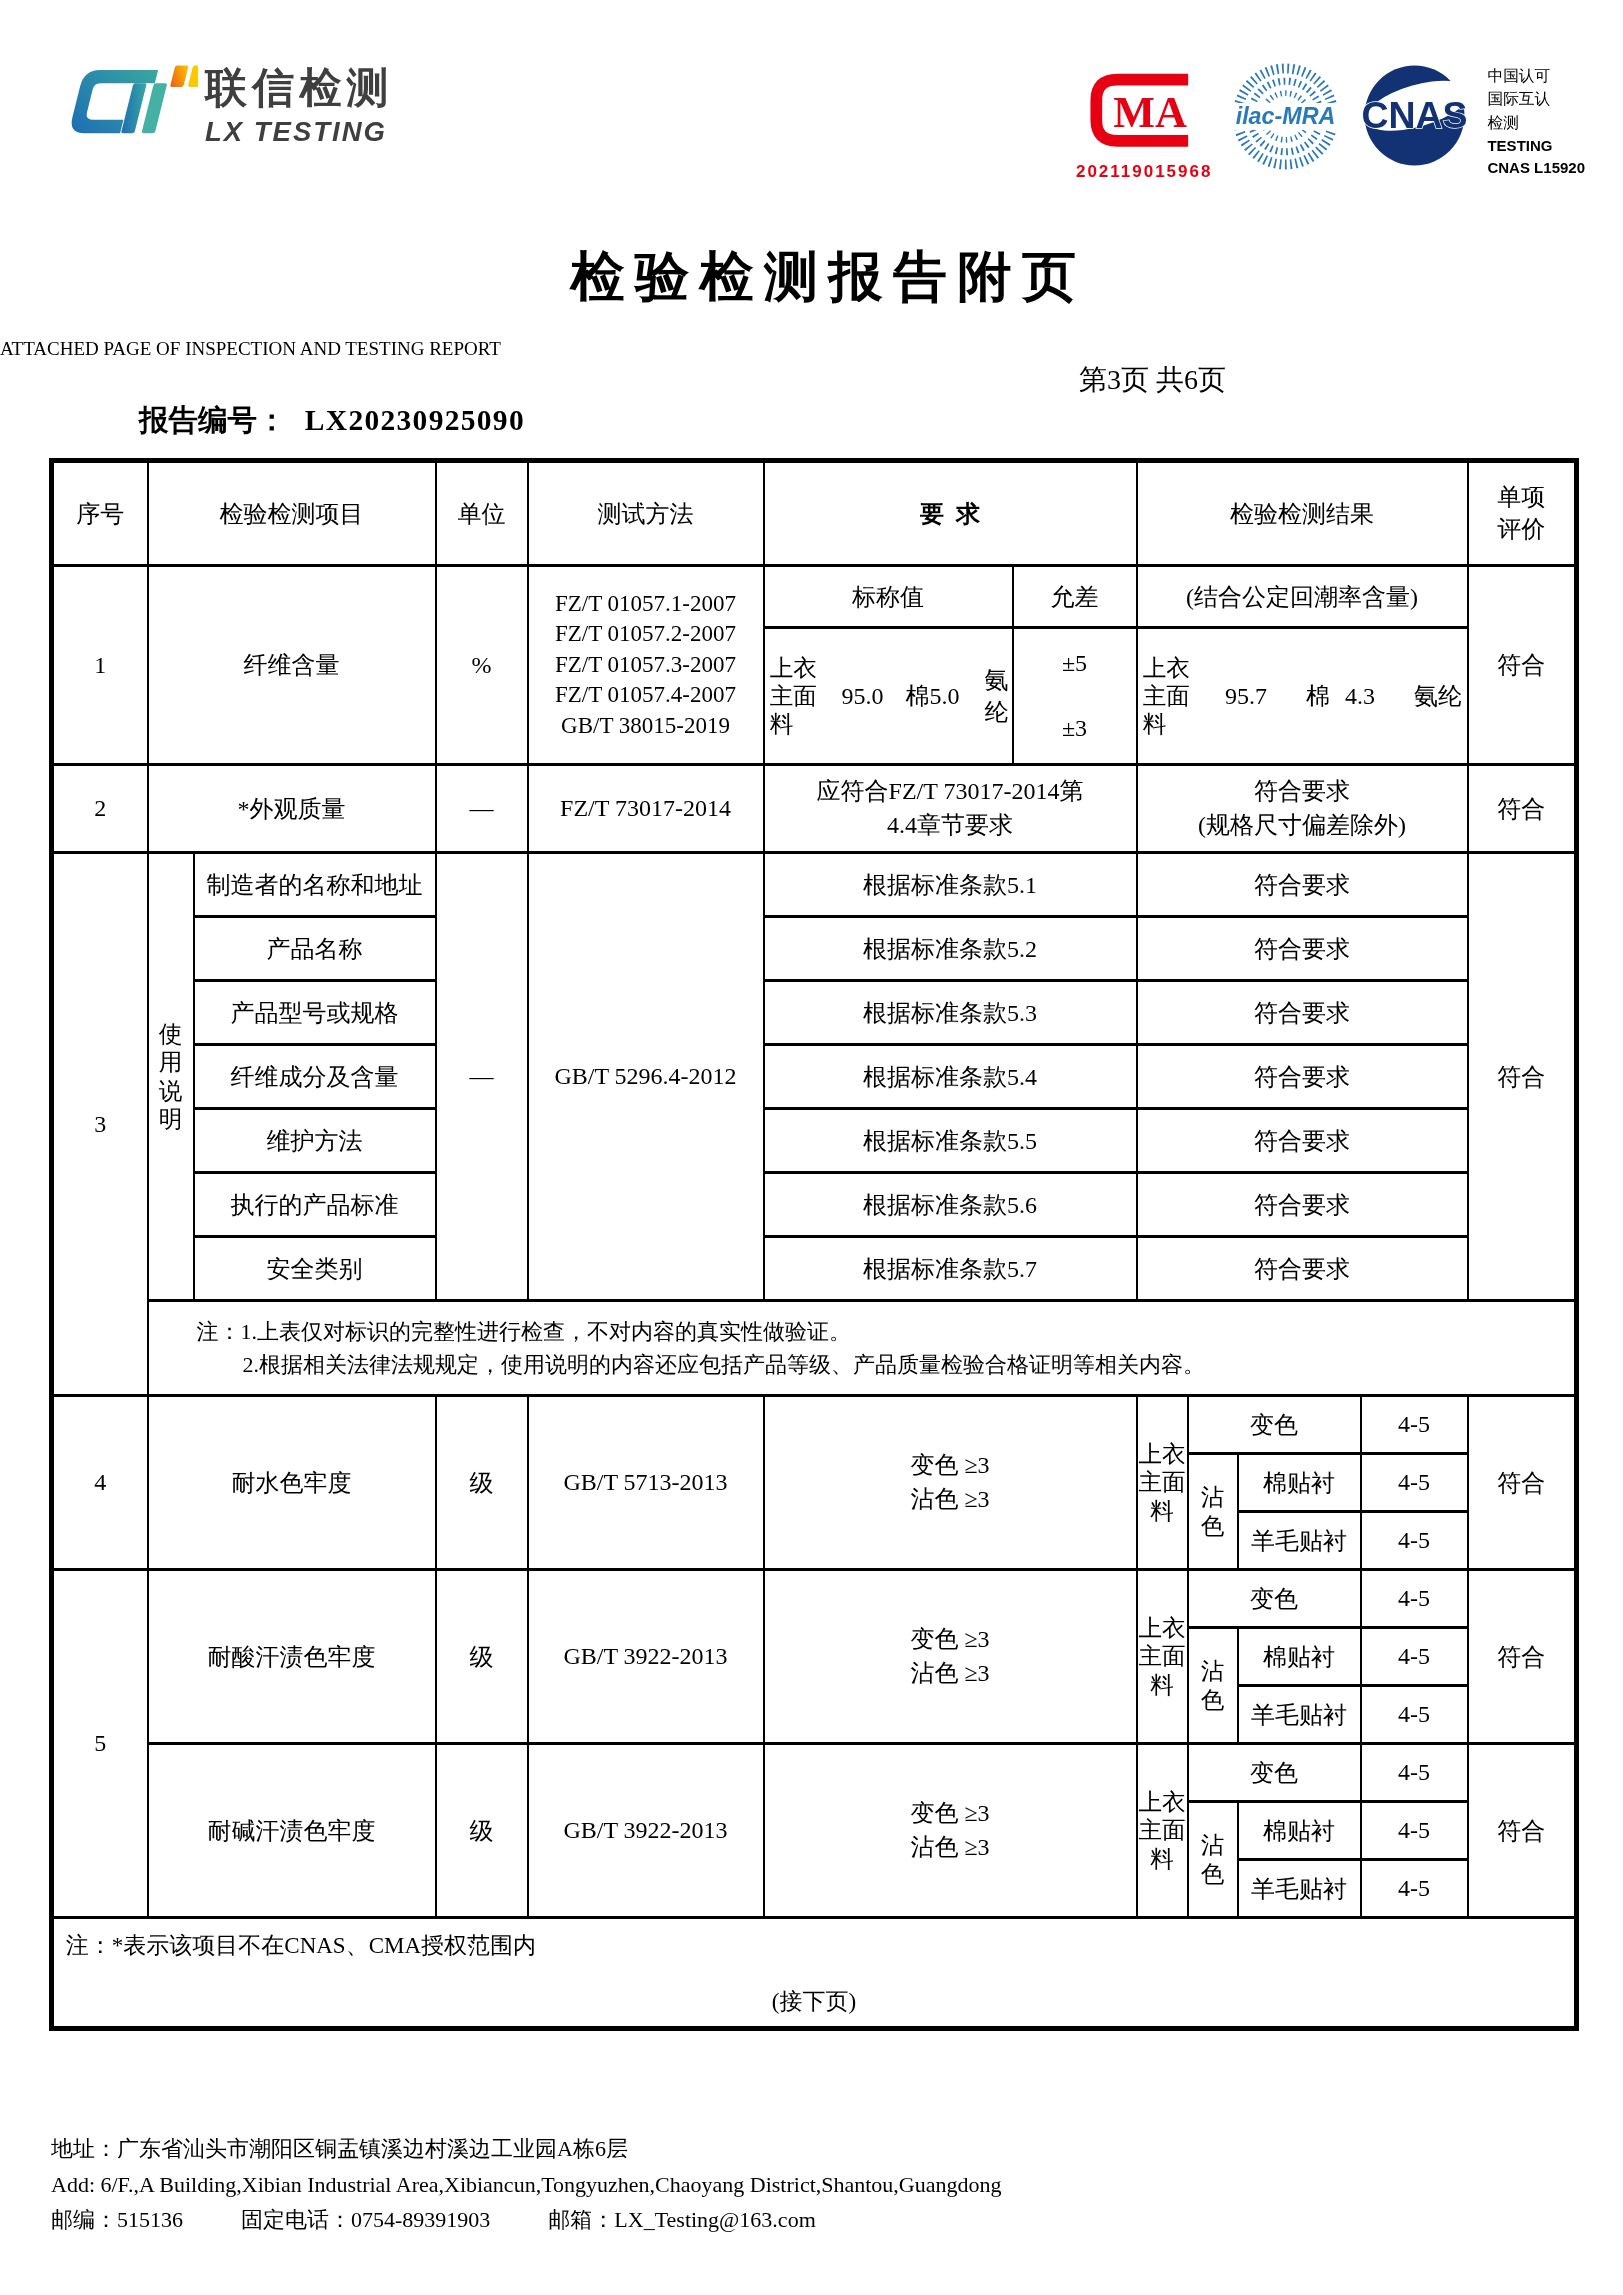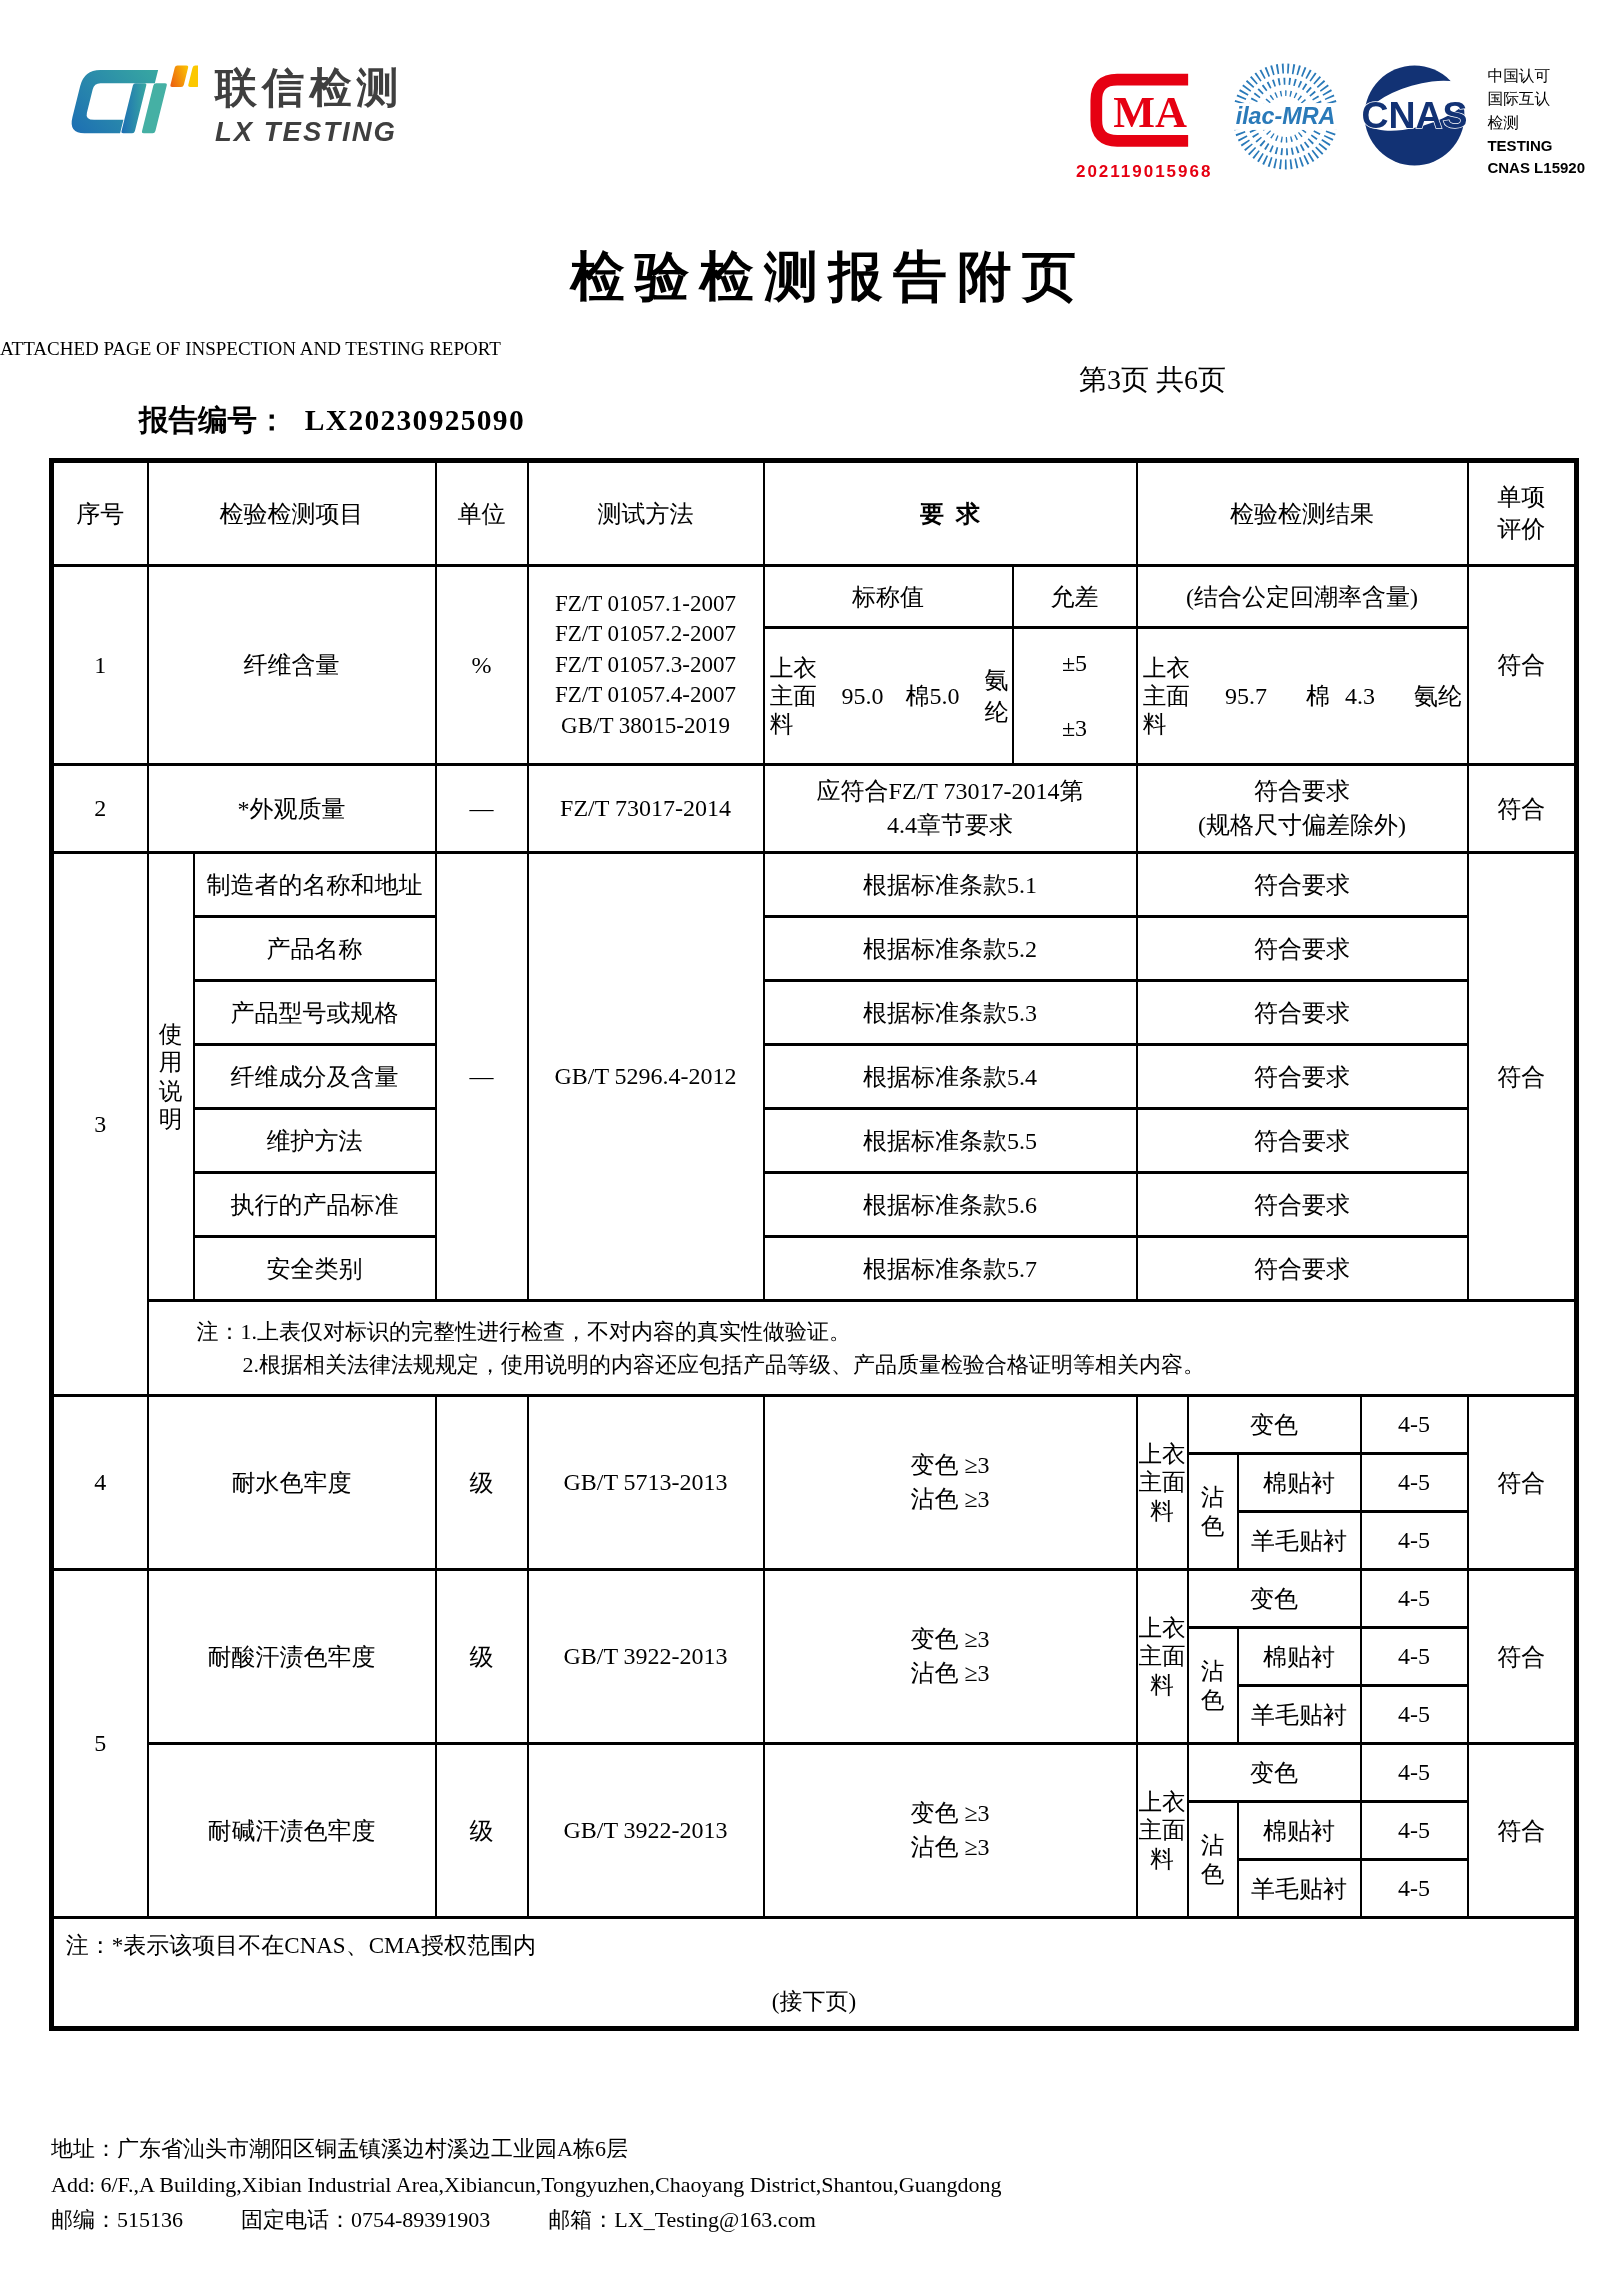--- a/index.html
+++ b/index.html
@@ -3,21 +3,21 @@
 <meta charset="utf-8">
 <style>
   * { margin:0; padding:0; box-sizing:border-box; }
   body { background:#888; }
   .page {
     width:1623px; height:2295px; position:relative; background:#ffffff;
     font-family:"Liberation Serif","DejaVu Serif",serif; color:#000;
     margin:0 auto; overflow:hidden;
   }
   
-  .logo { position:absolute; left:51px; top:47px; display:flex; align-items:center; gap:17px; }
+  .logo { position:absolute; left:51px; top:47px; display:flex; align-items:center; gap:7px; }
   .logo-text .cn { font-size:42px; font-weight:bold; color:#3f3f3f; letter-spacing:5.2px; font-family:"Liberation Sans","DejaVu Sans",sans-serif; }
   .logo-text .en { font-size:27.5px; font-weight:bold; font-style:italic; color:#3f3f3f; letter-spacing:2px; font-family:"Liberation Sans","DejaVu Sans",sans-serif; }
   .badges { position:absolute; right:38px; top:60px; display:flex; align-items:flex-start; gap:17px; }
   .badge { display:flex; flex-direction:column; align-items:center; }
   .cma-number { font-family:"Liberation Sans","DejaVu Sans",sans-serif; color:#e60012; font-size:17px; letter-spacing:2px; margin-top:1.3px; font-weight:bold; }
   .accr { font-size:15.7px; line-height:1.5; padding-top:3.9px; }
   .accr span { display:block; }
   .accr span:nth-child(n+4){ font-weight:bold; font-family:"Liberation Sans","DejaVu Sans",sans-serif; font-size:15px; }
   
   .title-cn { position:absolute; top:241px; width:100%; text-align:center; font-size:54px; font-weight:bold; letter-spacing:10.5px;margin-left:17px; }

